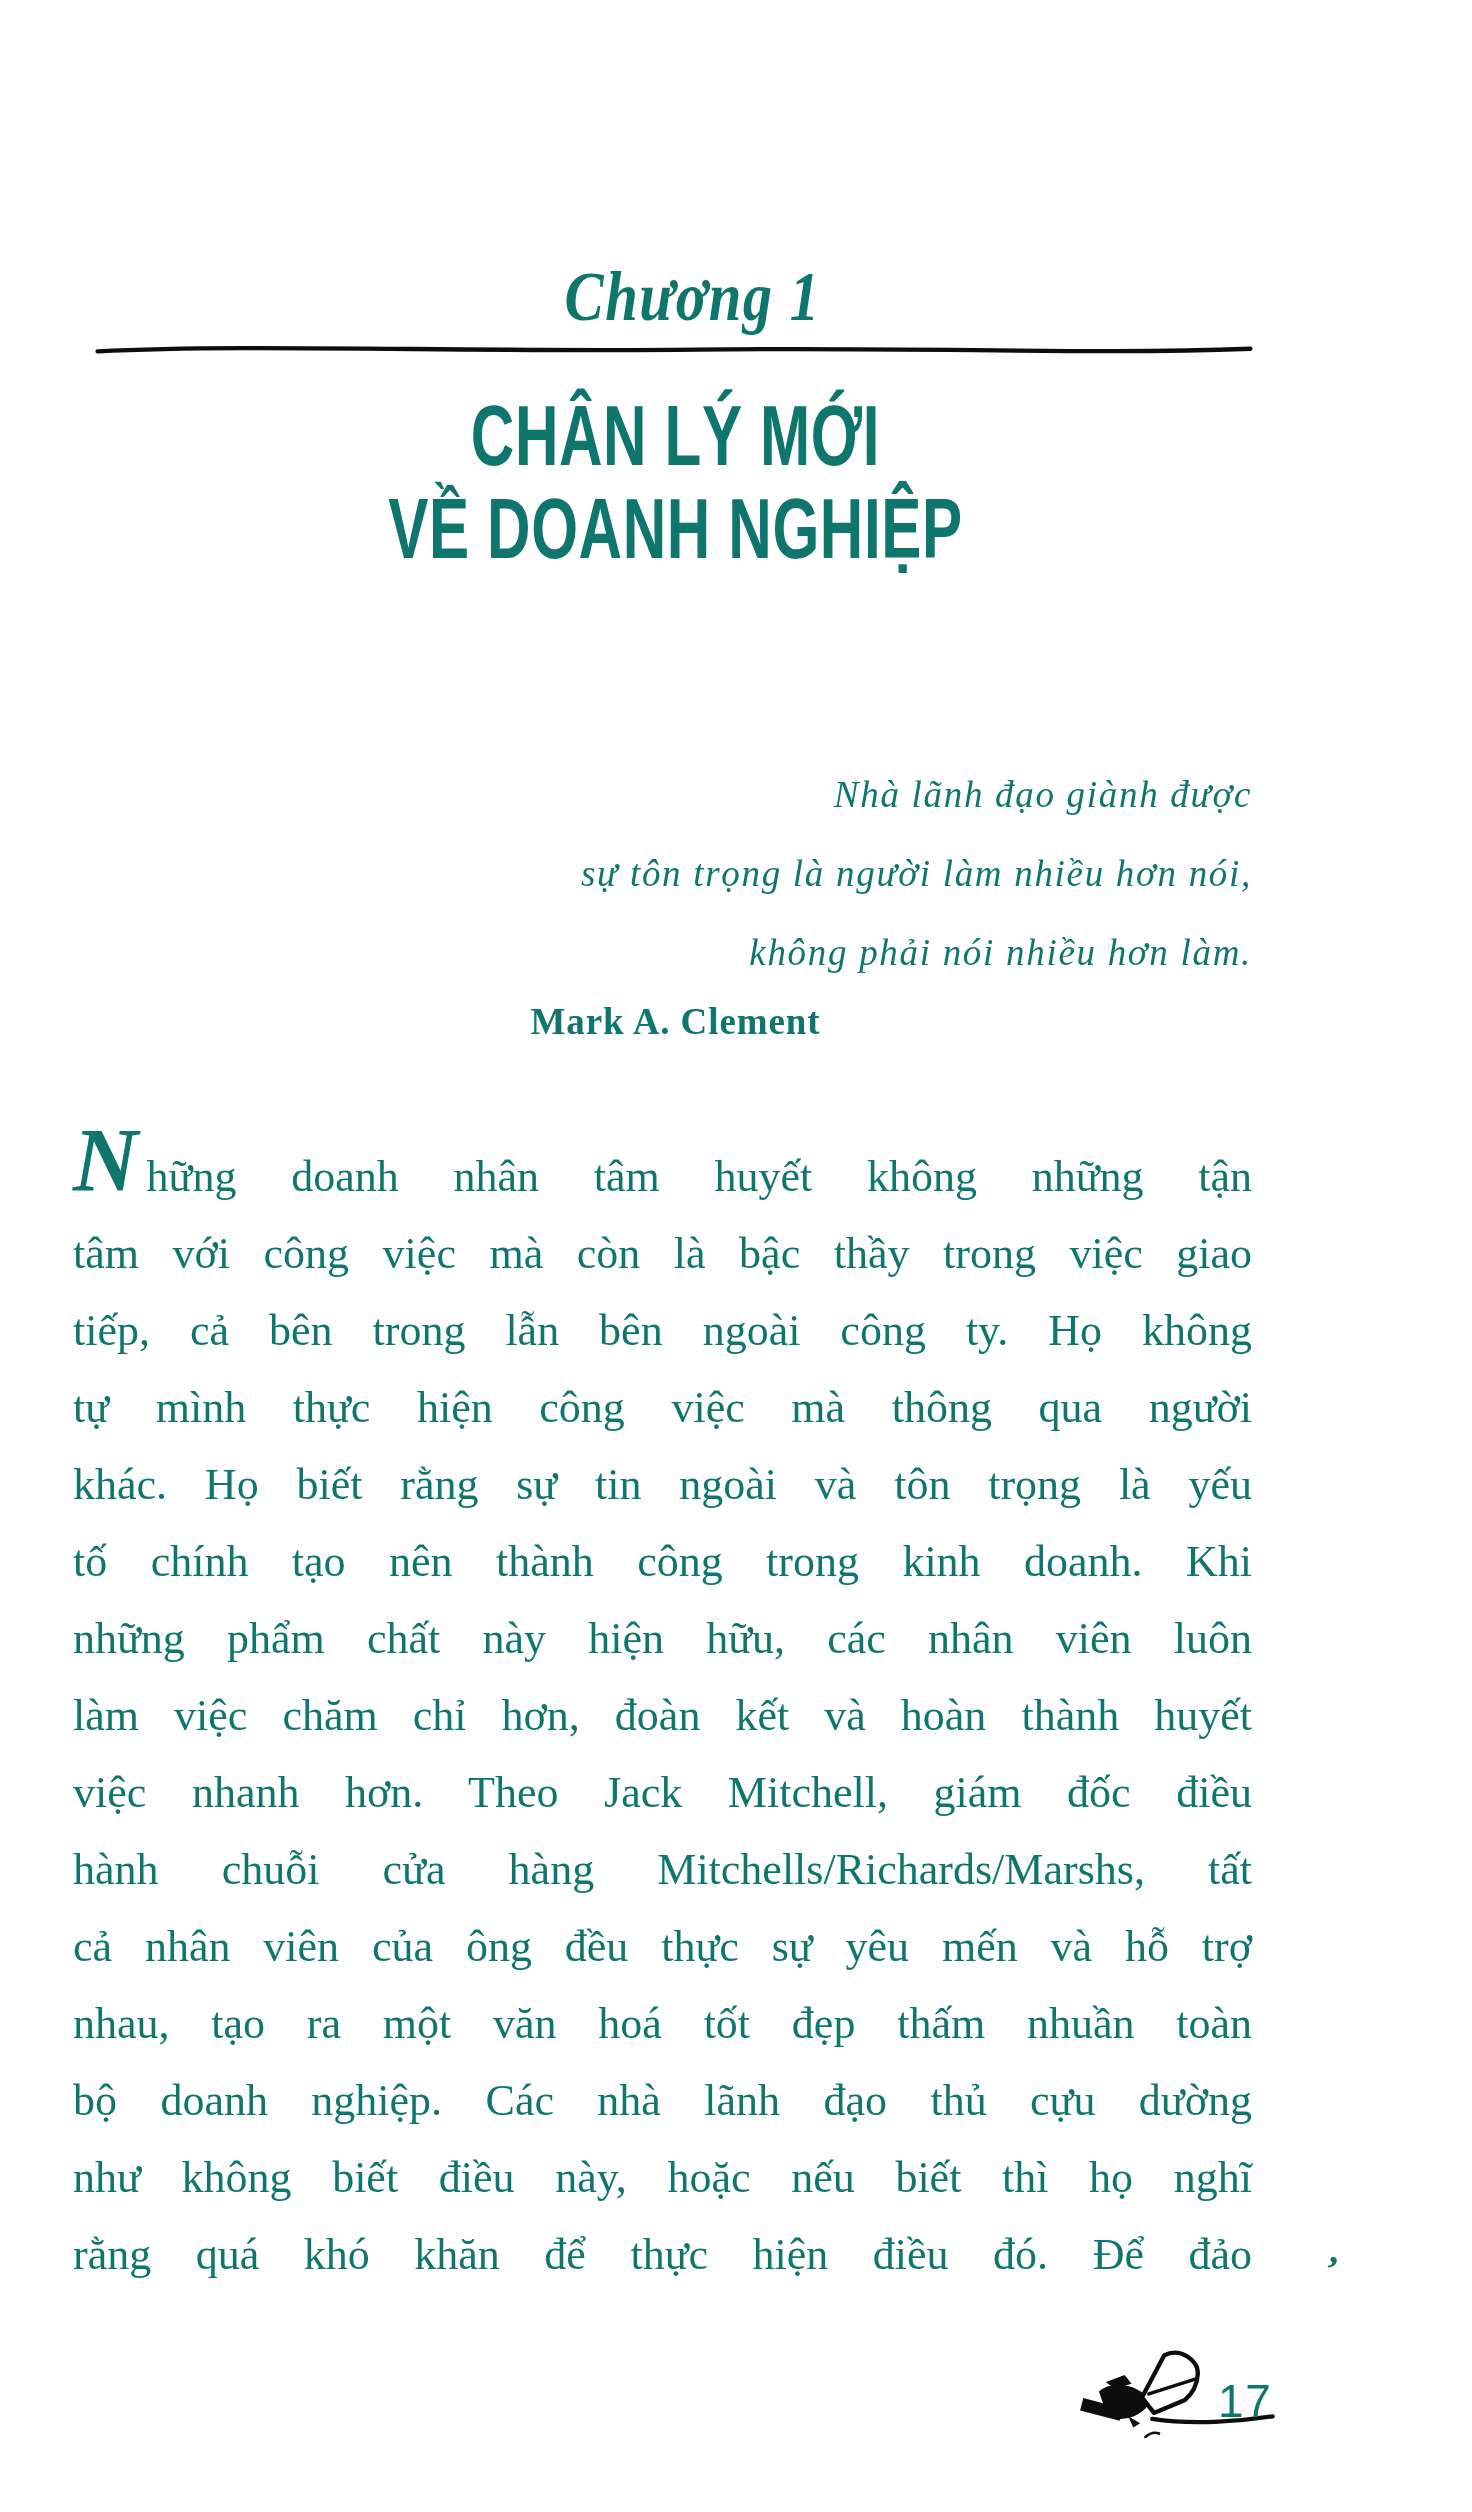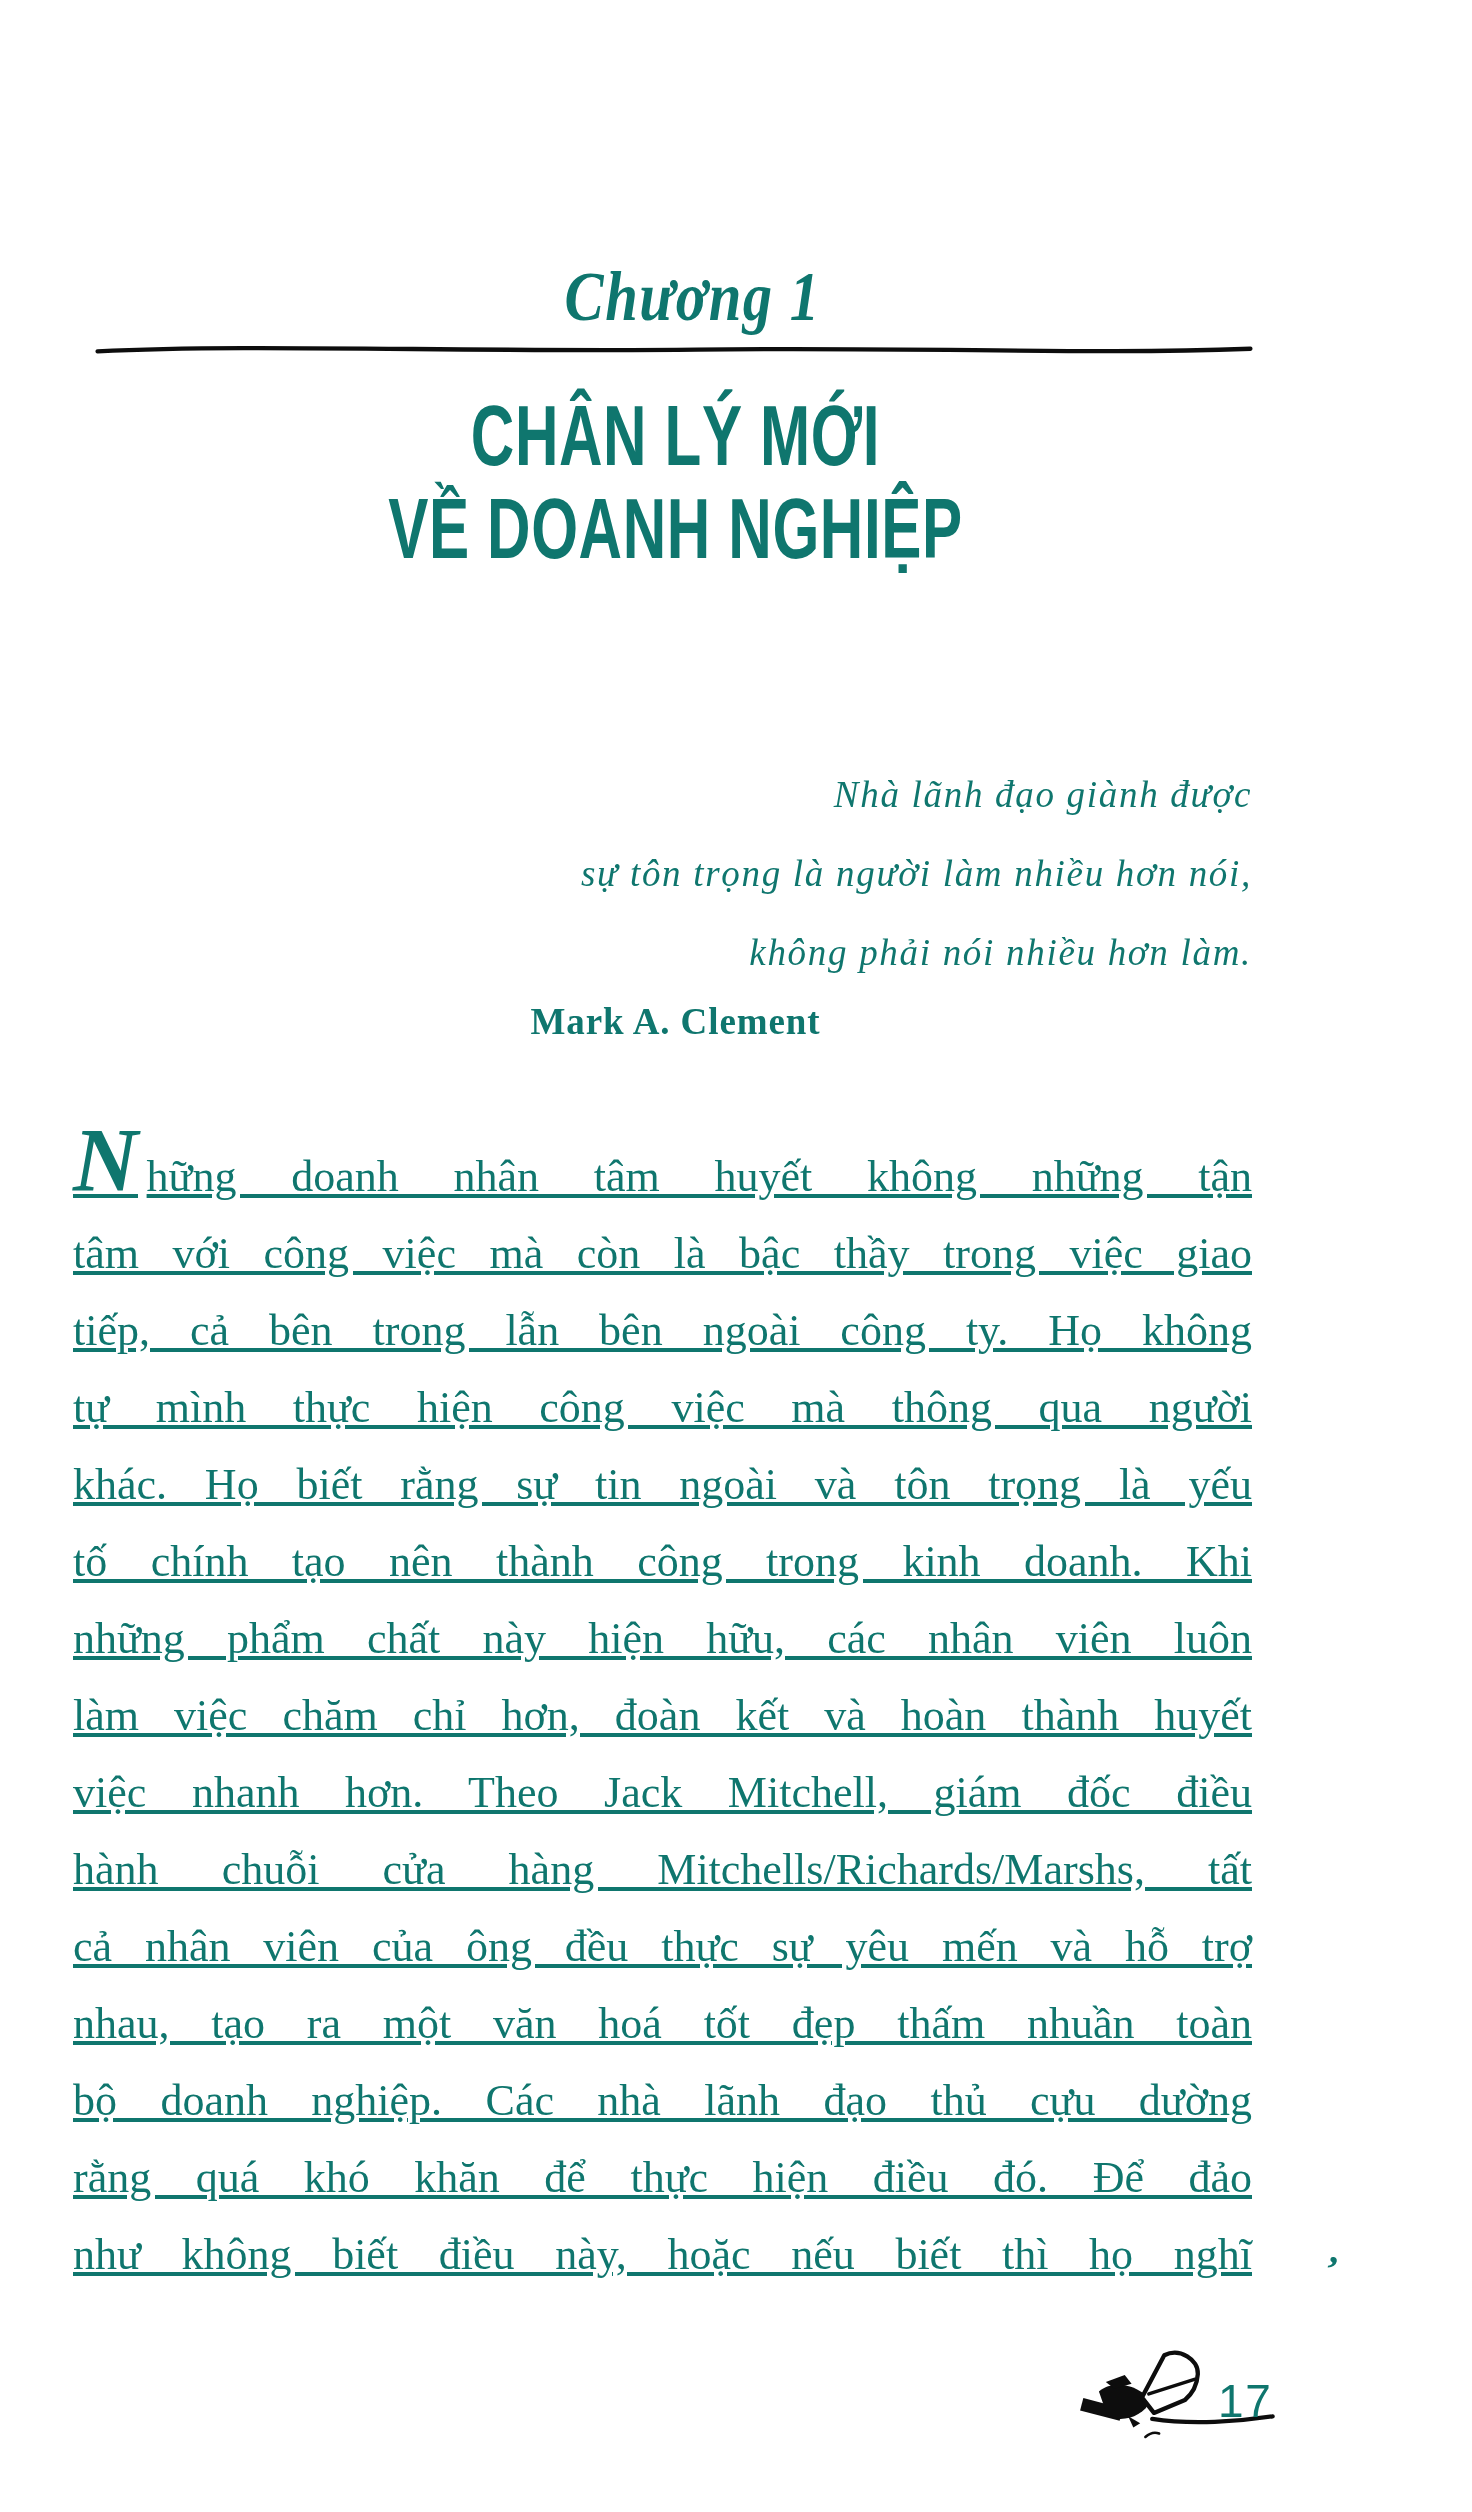--- a/index.html
+++ b/index.html
@@ -56,21 +56,20 @@
   
   .body-text{
     position:absolute;left:73px;top:1138px;width:1179px;
     font-size:44px;line-height:77px;
     word-spacing:1.7px;
   }
   .bline{
     height:77px;
     text-align:justify;
     text-align-last:justify;
-    text-decoration:underline;
     -moz-text-align-last:justify;
   }
   .dropcap{
     font-family:"Liberation Serif",serif;
     font-style:italic;font-weight:700;
     font-size:90px;line-height:0;
     letter-spacing:0;
     margin-right:8.6px;
   }
 
@@ -123,22 +122,22 @@
     <div class="bline">tự mình thực hiện công việc mà thông qua người</div>
     <div class="bline">khác. Họ biết rằng sự tin ngoài và tôn trọng là yếu</div>
     <div class="bline">tố chính tạo nên thành công trong kinh doanh. Khi</div>
     <div class="bline">những phẩm chất này hiện hữu, các nhân viên luôn</div>
     <div class="bline">làm việc chăm chỉ hơn, đoàn kết và hoàn thành huyết</div>
     <div class="bline">việc nhanh hơn. Theo Jack Mitchell, giám đốc điều</div>
     <div class="bline">hành chuỗi cửa hàng Mitchells/Richards/Marshs, tất</div>
     <div class="bline">cả nhân viên của ông đều thực sự yêu mến và hỗ trợ</div>
     <div class="bline">nhau, tạo ra một văn hoá tốt đẹp thấm nhuần toàn</div>
     <div class="bline">bộ doanh nghiệp. Các nhà lãnh đạo thủ cựu dường</div>
+    <div class="bline">như không biết điều này, hoặc nếu biết thì họ nghĩ</div>
     <div class="bline">rằng quá khó khăn để thực hiện điều đó. Để đảo</div>
-    <div class="bline">như không biết điều này, hoặc nếu biết thì họ nghĩ</div>
   </main>
 
   <span class="stray-mark">’</span>
 
   <footer class="page-footer">
     <svg class="pen-art" width="215" height="112" viewBox="0 0 250 130">
 
       <path d="M2,70 L48,82" stroke="#0d0d0d" stroke-width="15" stroke-linecap="butt"></path>
 
       <path d="M22,55 C36,43 58,46 72,56 L82,66 C74,84 50,92 32,84 Z" fill="#0d0d0d"></path>

